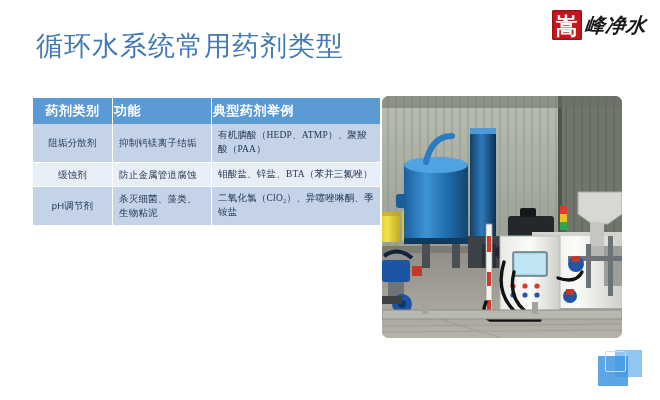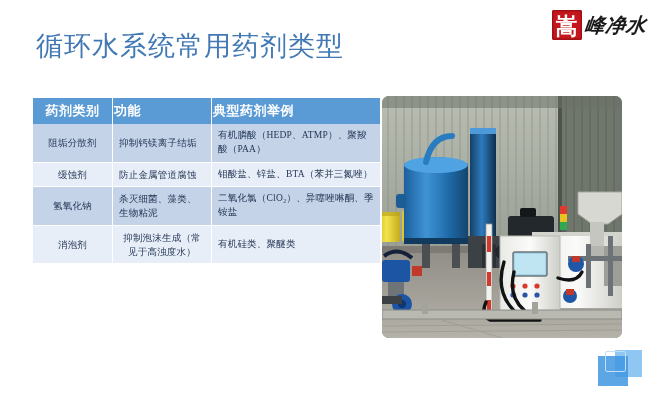--- a/index.html
+++ b/index.html
@@ -189,28 +189,23 @@
           <td class="c0">阻垢分散剂</td>
           <td class="c1">抑制钙镁离子结垢</td>
           <td class="c2">有机膦酸（HEDP、ATMP）、聚羧酸（PAA）</td>
         </tr>
         <tr>
           <td class="c0">缓蚀剂</td>
           <td class="c1">防止金属管道腐蚀</td>
           <td class="c2">钼酸盐、锌盐、BTA（苯并三氮唑）</td>
         </tr>
         <tr>
-          <td class="c0">氢氧化钠</td>
+          <td class="c0">pH调节剂</td>
           <td class="c1">杀灭细菌、藻类、生物粘泥</td>
           <td class="c2">二氧化氯（ClO₂）、异噻唑啉酮、季铵盐</td>
-        </tr>
-        <tr>
-          <td class="c0">消泡剂</td>
-          <td class="c1 ctr">抑制泡沫生成（常见于高浊度水）</td>
-          <td class="c2">有机硅类、聚醚类</td>
         </tr>
       </tbody>
     </table>
   </div>
 
   <div id="photo">
     <svg width="240" height="242" viewBox="0 0 240 242">
       <defs>
         <linearGradient id="wallg" x1="0" y1="0" x2="0" y2="1">
           <stop offset="0" stop-color="#b9bdb2"></stop>

